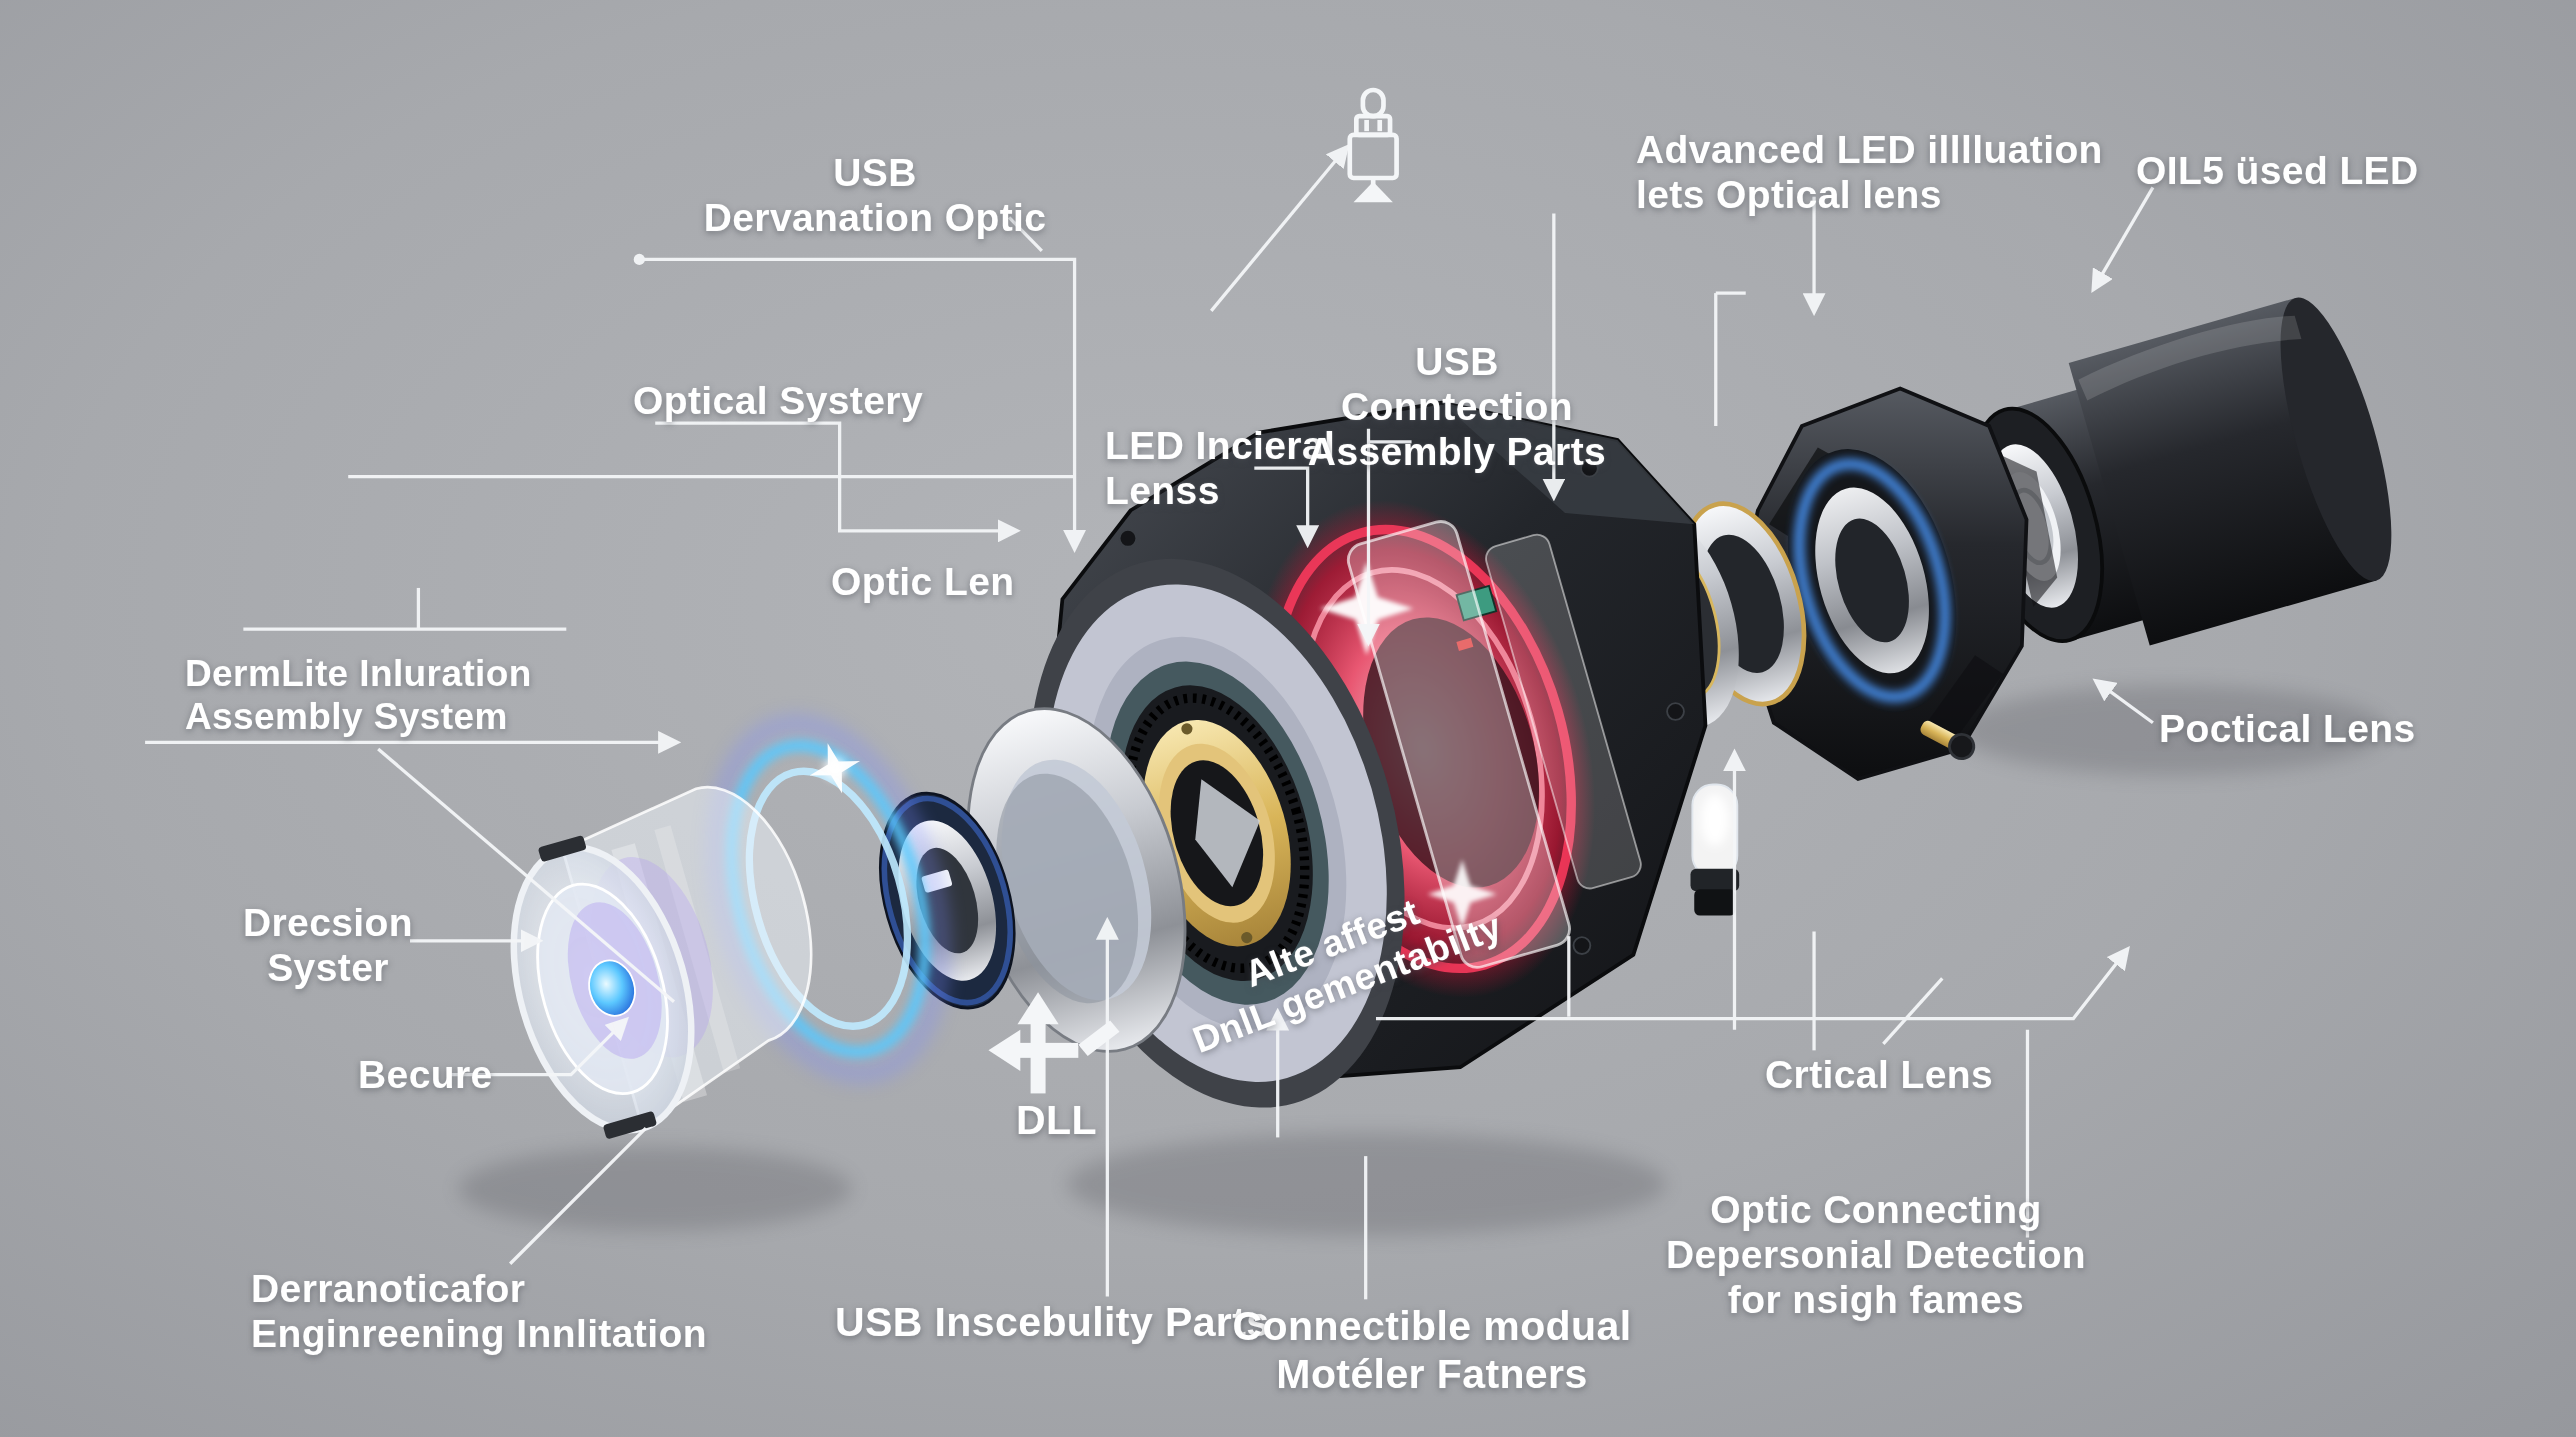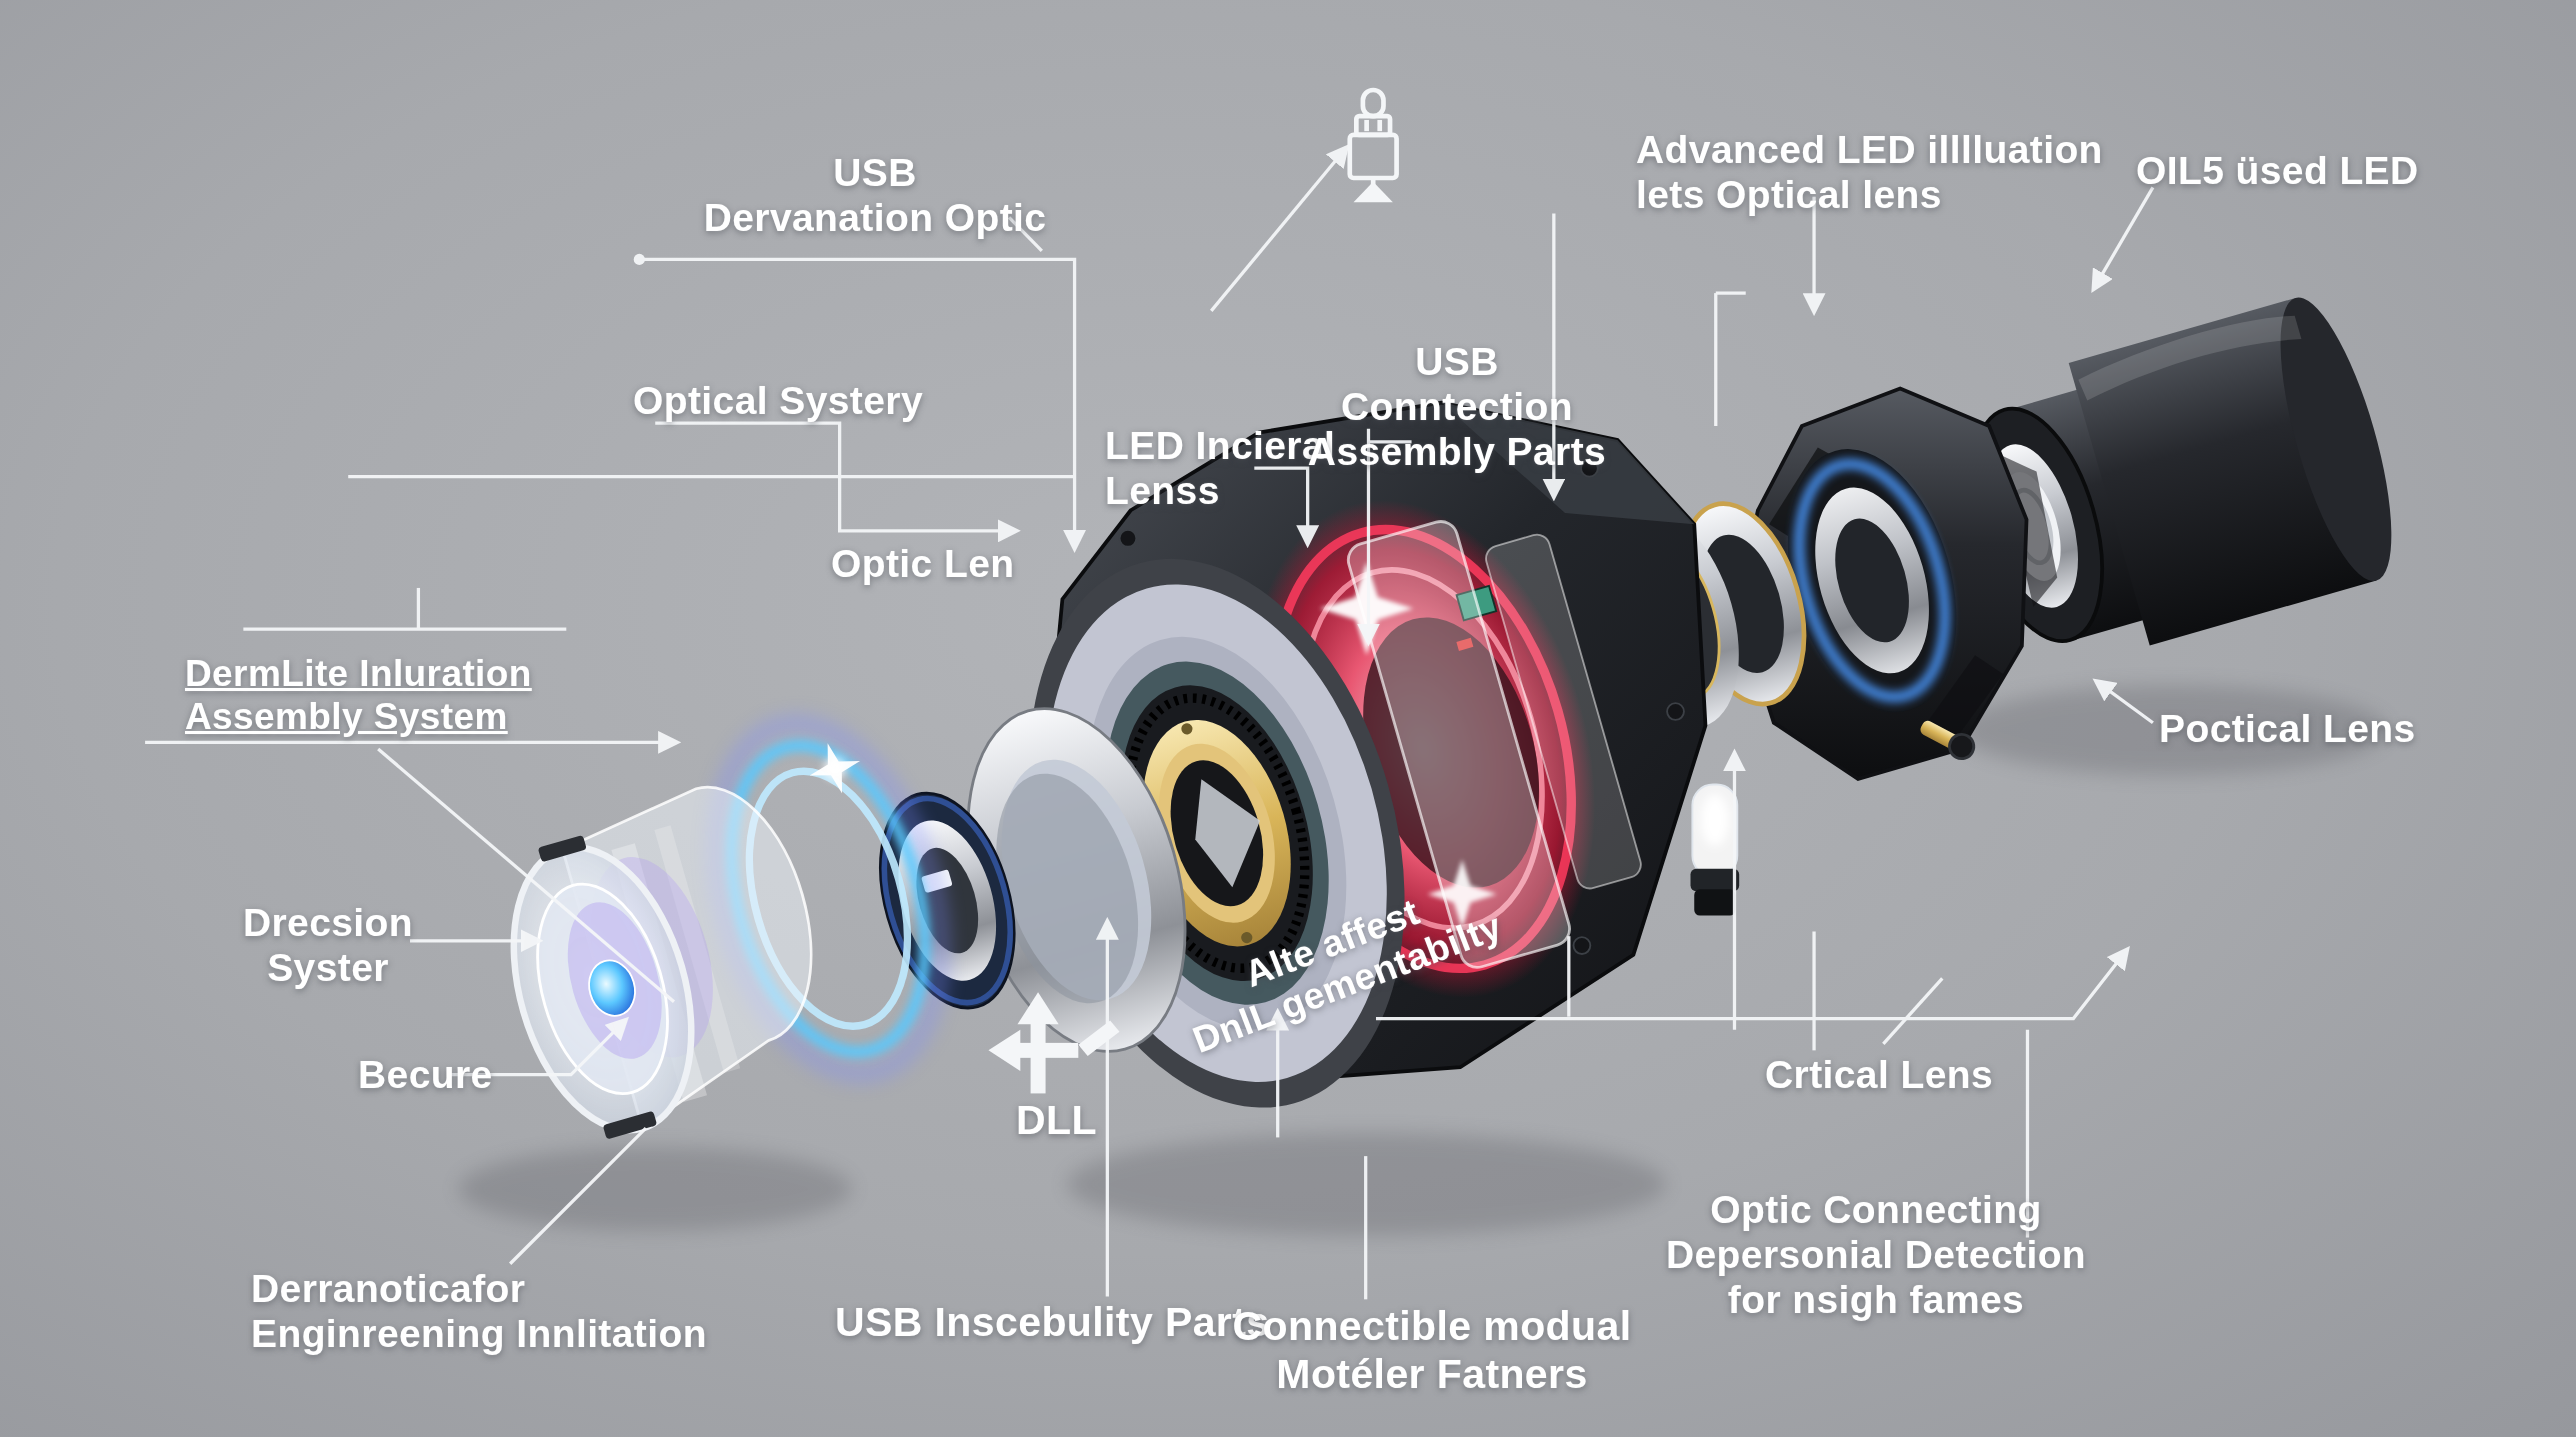--- a/index.html
+++ b/index.html
@@ -304,25 +304,25 @@
 
 <div class="lbl ctr" style="left:875px;top:150px;">
   <span class="ln">USB</span>
   <span class="ln">Dervanation Optic</span>
 </div>
 
 <div class="lbl" style="left:633px;top:378px;">
   <span>Optical Systery</span>
 </div>
 
-<div class="lbl" style="left:831px;top:541px;">
+<div class="lbl" style="left:831px;top:559px;">
   <span>Optic Len</span>
 </div>
 
-<div class="lbl" style="left:185px;top:653px;font-size:37px;text-decoration:underline;">
+<div class="lbl" style="left:185px;top:653px;font-size:37px;">
   <span class="ln">DermLite Inluration</span>
   <span class="ln">Assembly System</span>
 </div>
 
 <div class="lbl ctr" style="left:328px;top:900px;">
   <span class="ln">Drecsion</span>
   <span class="ln">Syster</span>
 </div>
 
 <div class="lbl" style="left:358px;top:1052px;">

